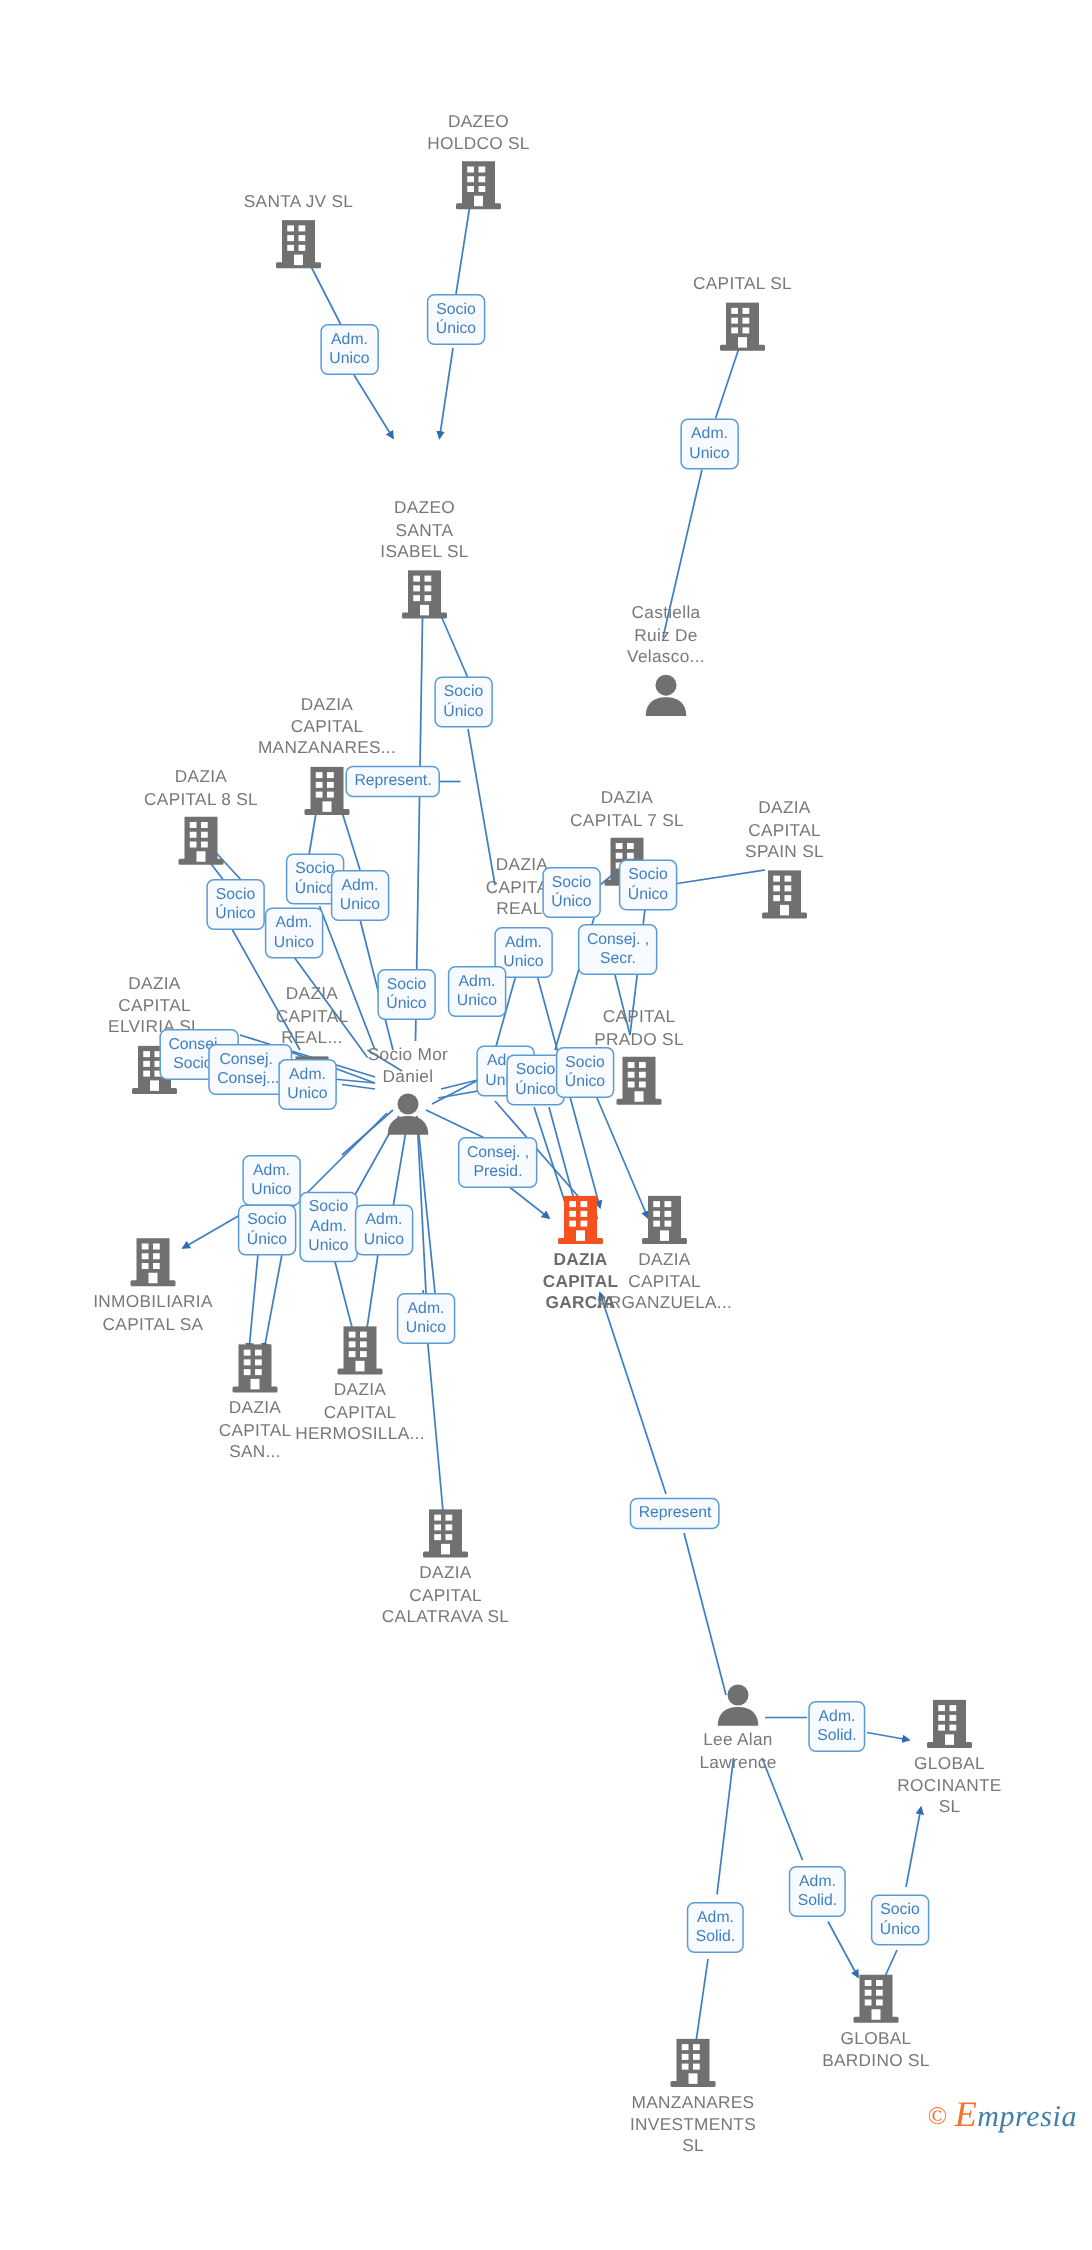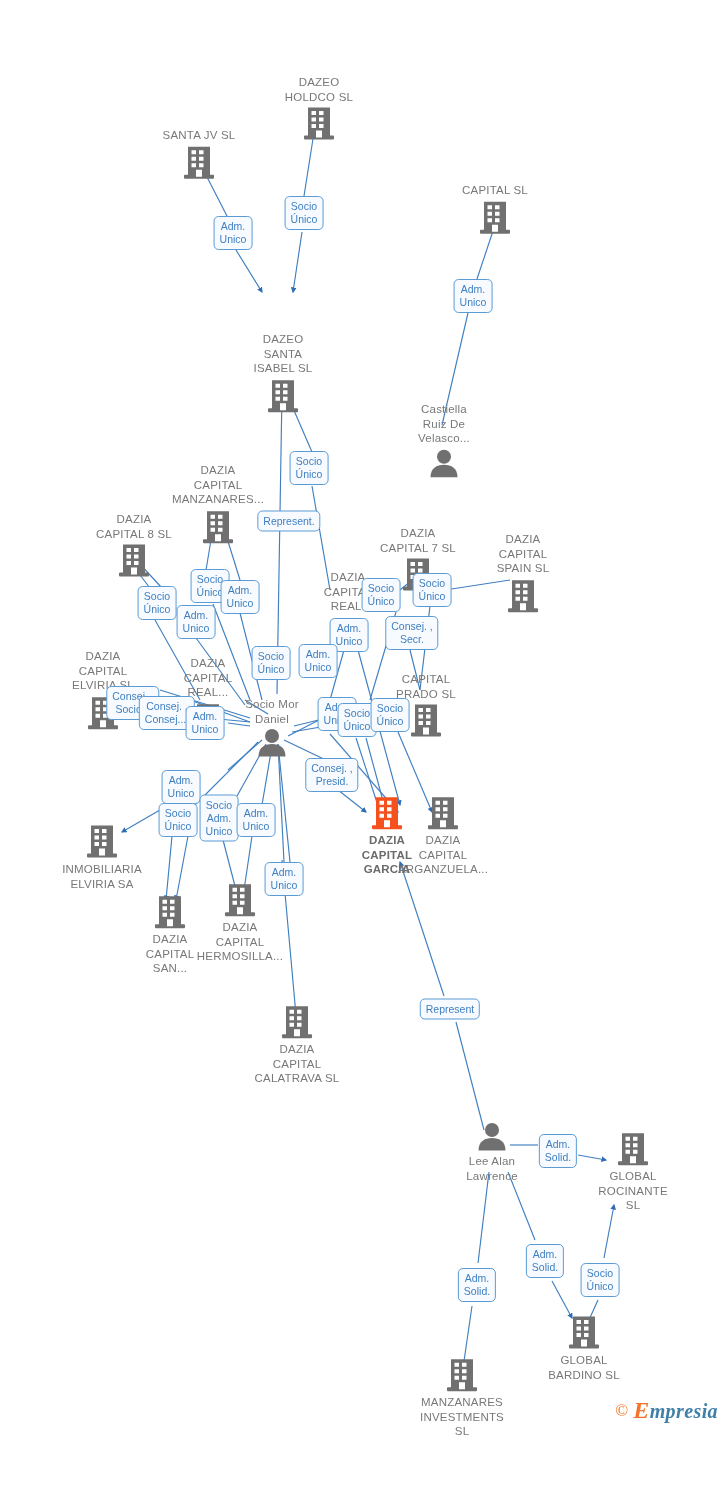--- a/index.html
+++ b/index.html
@@ -79,21 +79,20 @@
     color: #f4742b;
     font-size: 17px;
     font-family: "Liberation Serif", serif;
   }
   .wm-text {
     color: #3f7fa8;
     font-size: 20px;
     font-style: italic;
     font-family: "Liberation Serif", serif;
     letter-spacing: 0.4px;
-    font-weight: bold;
   }
   .wm-text .wm-first { color: #f4742b; font-size: 24px; }
 </style>
 </head>
 <body>
 
 <div id="graph-canvas">
 
   <svg id="edge-layer" viewBox="0 0 728 1500" width="728" height="1500">
     <defs>
@@ -421,21 +420,21 @@
             <rect x="17" y="5.5" width="4.5" height="4" fill="#fff"></rect>
             <rect x="9.5" y="12" width="4.5" height="4" fill="#fff"></rect>
             <rect x="17" y="12" width="4.5" height="4" fill="#fff"></rect>
             <rect x="9.5" y="18.5" width="4.5" height="4" fill="#fff"></rect>
             <rect x="17" y="18.5" width="4.5" height="4" fill="#fff"></rect>
             <rect x="14" y="25" width="6" height="7" fill="#fff"></rect>
           </svg></div>
       </div>
       <div class="node" style="left: 102px; top: 857px;">
         <div class="node-label below">INMOBILIARIA
-ELVIRIA SA</div>
+CAPITAL SA</div>
         <div class="node-icon"><svg width="34" height="36" viewBox="0 0 34 36">
             <rect x="6" y="2" width="22" height="30" fill="#707070"></rect>
             <rect x="2" y="30" width="30" height="4" rx="1" fill="#707070"></rect>
             <rect x="9.5" y="5.5" width="4.5" height="4" fill="#fff"></rect>
             <rect x="17" y="5.5" width="4.5" height="4" fill="#fff"></rect>
             <rect x="9.5" y="12" width="4.5" height="4" fill="#fff"></rect>
             <rect x="17" y="12" width="4.5" height="4" fill="#fff"></rect>
             <rect x="9.5" y="18.5" width="4.5" height="4" fill="#fff"></rect>
             <rect x="17" y="18.5" width="4.5" height="4" fill="#fff"></rect>
             <rect x="14" y="25" width="6" height="7" fill="#fff"></rect>
@@ -547,21 +546,21 @@
     </div>
   <div id="edge-labels-container">
       <div class="edge-label" style="left: 233px; top: 233px;">Adm.
 Unico</div>
       <div class="edge-label" style="left: 304px; top: 213px;">Socio
 Único</div>
       <div class="edge-label" style="left: 473px; top: 296px;">Adm.
 Unico</div>
       <div class="edge-label" style="left: 309px; top: 468px;">Socio
 Único</div>
-      <div class="edge-label" style="left: 289px; top: 521px;">Represent.</div>
+      <div class="edge-label" style="left: 262px; top: 521px;">Represent.</div>
       <div class="edge-label" style="left: 210px; top: 586px;">Socio
 Único</div>
       <div class="edge-label" style="left: 240px; top: 597px;">Adm.
 Unico</div>
       <div class="edge-label" style="left: 157px; top: 603px;">Socio
 Único</div>
       <div class="edge-label" style="left: 196px; top: 622px;">Adm.
 Unico</div>
       <div class="edge-label" style="left: 381px; top: 595px;">Socio
 Único</div>

